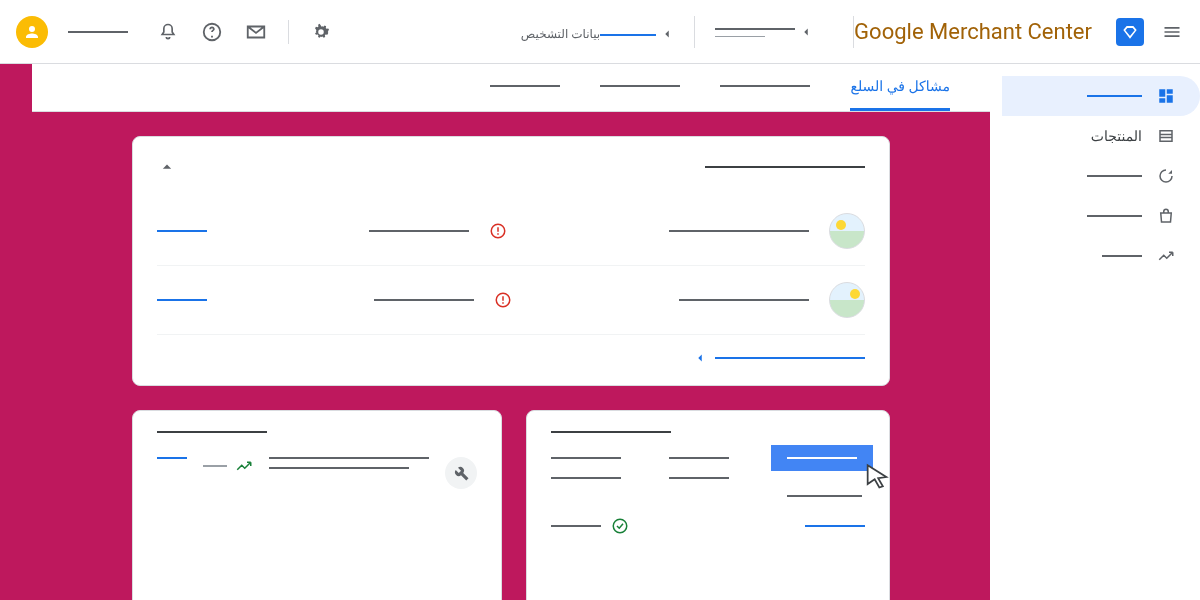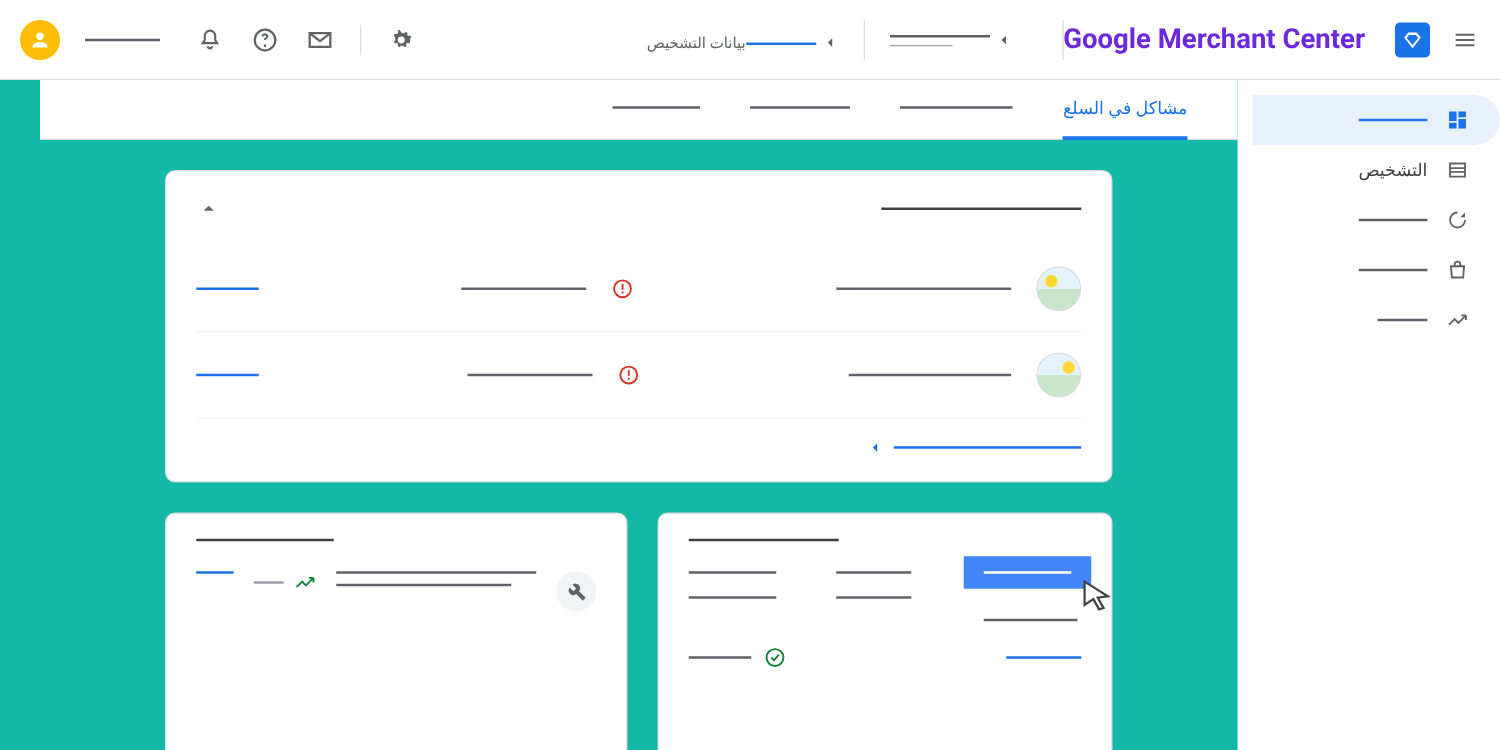--- a/index.html
+++ b/index.html
@@ -2,21 +2,21 @@
 <html dir="rtl"><head>
 <meta charset="utf-8">
 <style>
 * { box-sizing: border-box; margin: 0; padding: 0; }
 body { font-family: 'Google Sans', Roboto, Arial, sans-serif; background: #fff; direction: rtl; }
 
 
 .header { height: 64px; border-bottom: 1px solid #dadce0; display: flex; align-items: center; padding: 0 16px; background: #fff; }
 .header-left { display: flex; align-items: center; gap: 16px; }
 .tag-box { width: 28px; height: 28px; background: #1a73e8; border-radius: 4px; display: flex; align-items: center; justify-content: center; }
-.brand { font-size: 22px; color: #6d28d9; font-weight: 700; margin-right: 8px; }
+.brand { font-size: 22px; color: #a16207; font-weight: 400; margin-right: 8px; }
 .header-selectors { display: flex; align-items: center; gap: 20px; margin-right: 40px; }
 .selector { display: flex; flex-direction: row; align-items: flex-end; }
 .selector-top { display: flex; align-items: center; gap: 4px; }
 .selector-line { height: 2px; background: #1a73e8; width: 60px; margin-top: 2px; }
 .selector-line-gray { height: 2px; background: #5f6368; width: 70px; margin-top: 2px; }
 .selector-sub { font-size: 12px; color: #5f6368; margin-top: 4px; }
 .divider { width: 1px; height: 32px; background: #dadce0; }
 .header-spacer { flex: 1; }
 .header-icons { display: flex; align-items: center; gap: 20px; }
 .icon-btn { width: 24px; height: 24px; color: #5f6368; display: flex; align-items: center; justify-content: center; cursor: pointer; }
@@ -27,21 +27,21 @@
 .container { display: flex; height: calc(100vh - 64px); }
 .sidebar { width: 210px; background: #fff; padding-top: 12px; }
 .nav-item { display: flex; align-items: center; gap: 14px; padding: 10px 24px 10px 16px; cursor: pointer; border-radius: 0 24px 24px 0; margin-left: 12px; }
 .nav-item.active { background: #e8f0fe; }
 .nav-icon { width: 20px; height: 20px; display: flex; align-items: center; justify-content: center; }
 .nav-label { font-size: 14px; color: #3c4043; }
 .nav-item.active .nav-label-line { background: #1a73e8; }
 .nav-label-line { height: 2px; background: #5f6368; }
 
 
-.main { flex: 1; background: #14b8a6; display: flex; flex-direction: column; padding-left: 32px; }
+.main { flex: 1; background: #be185d; display: flex; flex-direction: column; padding-left: 32px; }
 .tabs { background: #fff; height: 48px; display: flex; align-items: center; padding: 0 40px; border-bottom: 1px solid #dadce0; gap: 40px; }
 .tab { padding: 14px 0; font-size: 14px; color: #5f6368; border-bottom: 3px solid transparent; cursor: pointer; }
 .tab.active { color: #1a73e8; border-bottom-color: #1a73e8; }
 .tab-line { height: 2px; background: #5f6368; display: block; }
 .tab.active .tab-text { color: #1a73e8; }
 
 
 .content { padding: 24px 100px; }
 .card { background: #fff; border: 1px solid #dadce0; border-radius: 8px; padding: 20px 24px; }
 .card-wide { margin-bottom: 24px; }
@@ -164,21 +164,21 @@
           </svg>
       </span>
       <span class="nav-label-line" style="width:55px"></span>
     </div>
     <div class="nav-item">
       <span class="nav-icon">
         <svg width="18" height="18" viewBox="0 0 24 24">
             <path fill="none" stroke="#5f6368" stroke-width="2" d="M4 5h16v14H4V5zm0 5h16M4 14h16"></path>
           </svg>
       </span>
-      <span class="nav-label">التشخيص</span>
+      <span class="nav-label">المنتجات</span>
     </div>
     <div class="nav-item">
       <span class="nav-icon">
         <svg width="18" height="18" viewBox="0 0 24 24">
             <path fill="none" stroke="#5f6368" stroke-width="2" d="M12 4a8 8 0 108 8"></path>
             <path fill="#5f6368" d="M20 4v5h-5z"></path>
           </svg>
       </span>
       <span class="nav-label-line" style="width:55px"></span>
     </div>

